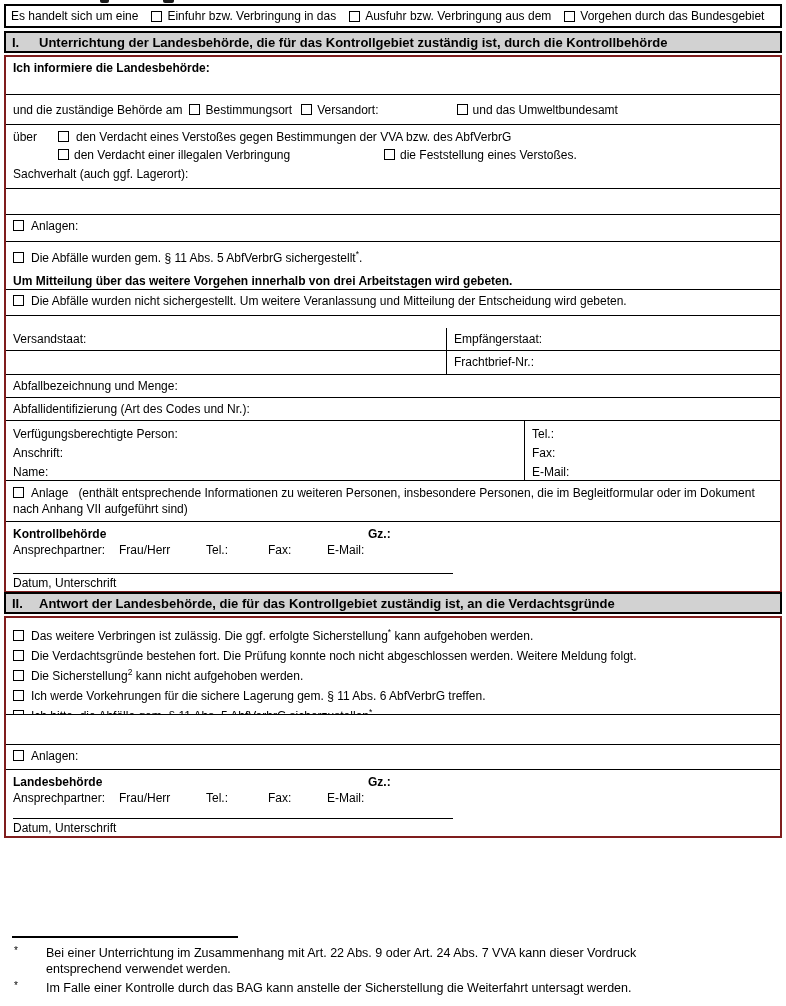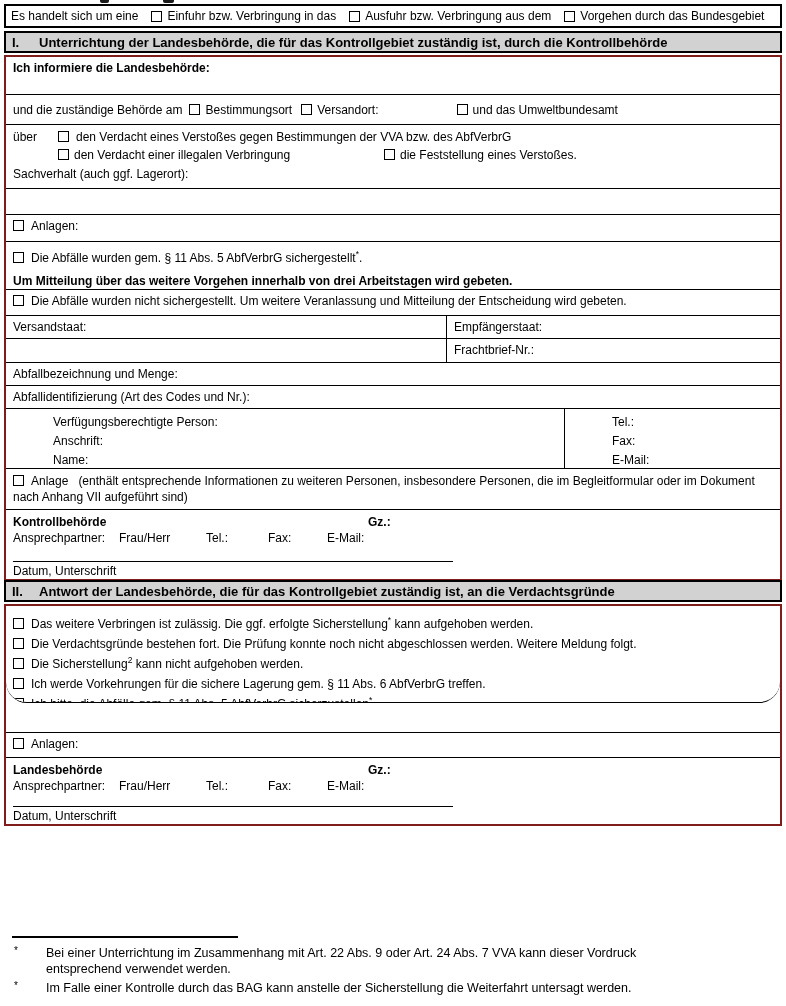--- a/index.html
+++ b/index.html
@@ -27,21 +27,21 @@
   .w1 { width: 441px; flex: 0 0 441px; }
   .w2 { width: 519px; flex: 0 0 519px; }
 
   .cb { display: inline-block; width: 11px; height: 11px; border: 1px solid #000; background: #fff; vertical-align: -1px; flex: 0 0 11px; }
   .topbox .cb, .inline .cb { margin: 0 5px 0 13px; }
   .lead-cb { margin-right: 7px; }
   b, .bold { font-weight: bold; }
   sup.mark { font-size: 8.5px; vertical-align: 5px; letter-spacing: 0; }
 
   .line { line-height: 16px; }
-  .tight { line-height: 19px; margin-left: 40px; }
+  .tight { line-height: 19px; }
 
   .sig-line { border-top: 1px solid #000; width: 440px; margin-top: 15px; }
   .gz-title { display: inline-block; width: 355px; }
   .ap-1 { display: inline-block; width: 106px; }
   .ap-2 { display: inline-block; width: 87px; }
   .ap-3 { display: inline-block; width: 62px; }
   .ap-4 { display: inline-block; width: 59px; }
 
   .ueber-prefix { display: inline-block; width: 29px; margin-right: 16px; }
   .ueber-l2 { padding-left: 45px; }
@@ -119,21 +119,21 @@
       </div>
       <div class="line bold" style="margin-top:7px;">
         <span>Um Mitteilung über das weitere Vorgehen innerhalb von drei Arbeitstagen wird gebeten.</span>
       </div>
     </div>
 
     <div class="row" style="height:26px;">
       <span class="cb lead-cb"></span><span>Die Abfälle wurden nicht sichergestellt. Um weitere Veranlassung und Mitteilung der Entscheidung wird gebeten.</span>
     </div>
 
-    <div class="row cols" style="height:23px;">
+    <div class="row cols" style="height:23px;margin-top:12px;">
       <div class="cl w1"><span>Versandstaat:</span></div>
       <div class="cr"><span>Empfängerstaat:</span></div>
     </div>
 
     <div class="row cols" style="height:24px;">
       <div class="cl w1"></div>
       <div class="cr"><span>Frachtbrief-Nr.:</span></div>
     </div>
 
 
@@ -177,21 +177,21 @@
 
   </div>
 
   <div class="band" style="margin-top:-1px;">
     <span class="no">II.</span>
     <span>Antwort der Landesbehörde, die für das Kontrollgebiet zuständig ist, an die Verdachtsgründe</span>
   </div>
 
   <div class="tbl">
 
-    <div class="row" style="height:97px; padding-top:6px;border-radius:21px;">
+    <div class="row" style="height:97px; padding-top:6px;">
       <div class="line">
         <span class="cb lead-cb"></span><span>Das weitere Verbringen ist zulässig. Die ggf. erfolgte Sicherstellung</span><sup class="mark">*</sup><span> kann aufgehoben werden.</span>
       </div>
       <div class="line">
         <span class="cb lead-cb"></span><span>Die Verdachtsgründe bestehen fort. Die Prüfung konnte noch nicht abgeschlossen werden. Weitere Meldung folgt.</span><sup class="mark"></sup><span></span>
       </div>
       <div class="line">
         <span class="cb lead-cb"></span><span>Die Sicherstellung</span><sup class="mark">2</sup><span> kann nicht aufgehoben werden.</span>
       </div>
       <div class="line">

